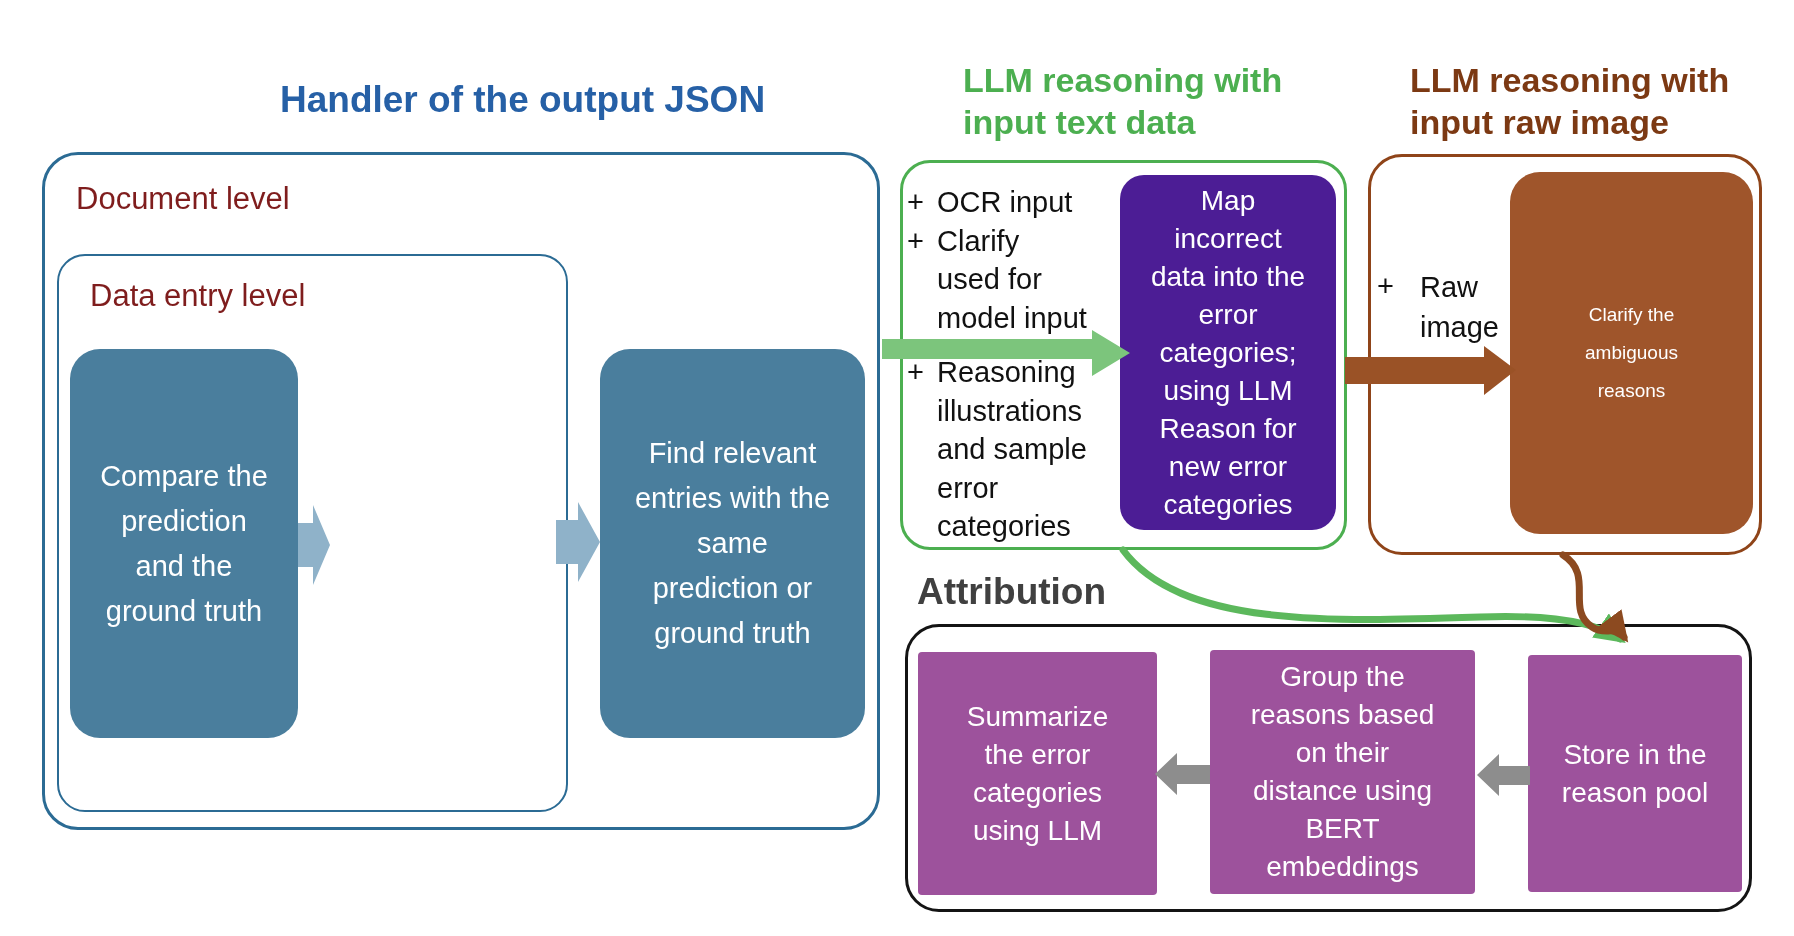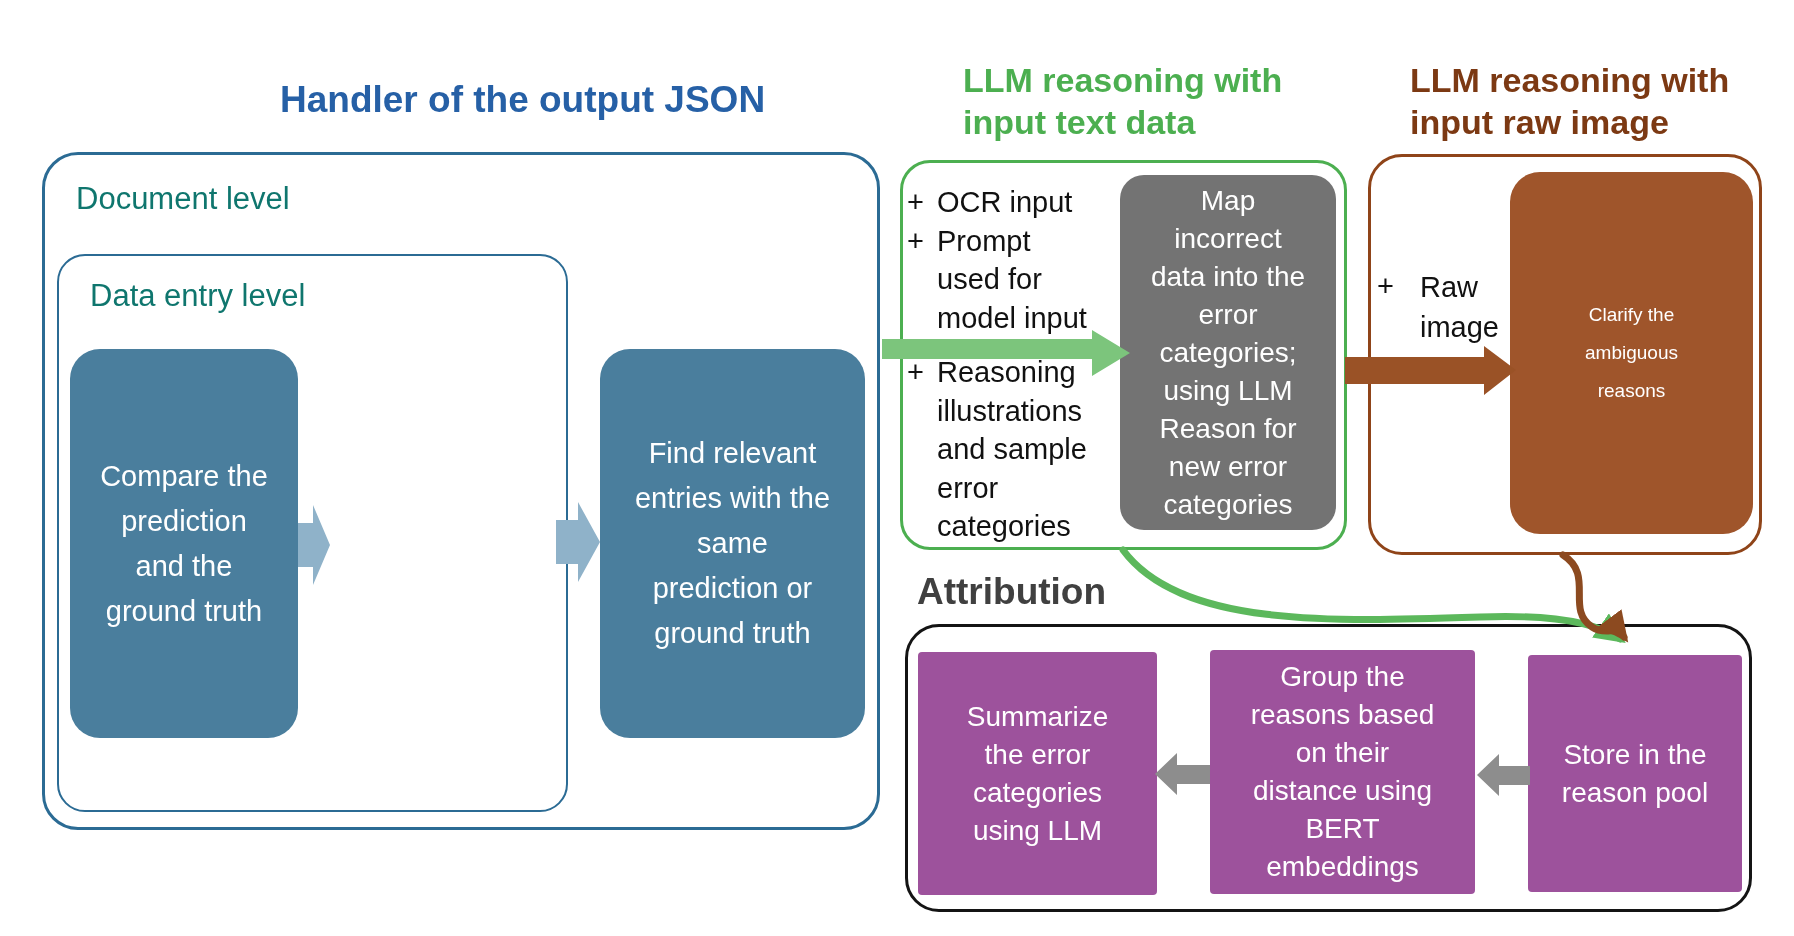--- a/index.html
+++ b/index.html
@@ -20,35 +20,35 @@
   .title-brown   { left: 1410px; top: 42px; font-size: 34px; line-height: 42px; color: #7C3913; }
   .title-attr    { left: 917px; top: 554px; font-size: 37px; color: #404040; }
 
   
   .doc-container   { left: 42px;  top: 135px; width: 838px; height: 678px; border: 3px solid #2B6B94; border-radius: 36px; background: #ffffff; }
   .entry-container { left: 57px;  top: 237px; width: 511px; height: 558px; border: 2.5px solid #2B6B94; border-radius: 28px; background: #ffffff; }
   .text-container  { left: 900px; top: 143px; width: 447px; height: 390px; border: 3px solid #4CAF50; border-radius: 30px; background: #ffffff; }
   .brown-container { left: 1368px; top: 137px; width: 394px; height: 401px; border: 3px solid #8F4419; border-radius: 34px; background: #ffffff; }
   .attr-container  { left: 905px; top: 607px; width: 847px; height: 288px; border: 3px solid #141414; border-radius: 34px; background: #ffffff; }
 
-  .container-label { position: absolute; left: 31px; color: #0f766e; font-size: 31px; white-space: pre; }
+  .container-label { position: absolute; left: 31px; color: #7f1d1d; font-size: 31px; white-space: pre; }
   .doc-label   { top: 26px; }
   .entry-label { top: 22px; }
 
   
   .flow-box {
     position: absolute; display: flex; align-items: center; justify-content: center;
     text-align: center; color: #ffffff;
   }
   .step-box { top: 332px; height: 389px; background: #4A7E9D; border-radius: 30px; font-size: 29px; line-height: 45px; }
   .step-1 { left: 70px;  width: 228px; }
   .step-2 { left: 330px; width: 223px; }
   .step-3 { left: 600px; width: 265px; }
 
-  .green-box { left: 1120px; top: 158px; width: 216px; height: 355px; background: #737373; border-radius: 24px; font-size: 28px; line-height: 38px; }
+  .green-box { left: 1120px; top: 158px; width: 216px; height: 355px; background: #4c1d95; border-radius: 24px; font-size: 28px; line-height: 38px; }
   .brown-box { left: 1510px; top: 155px; width: 243px; height: 362px; background: #9F552B; border-radius: 30px; font-size: 19px; line-height: 38px; }
 
   .purple-box { background: #9D529C; border-radius: 4px; font-size: 28px; line-height: 38px; }
   .purple-1 { left: 918px;  top: 635px; width: 239px; height: 243px; }
   .purple-2 { left: 1210px; top: 633px; width: 265px; height: 244px; }
   .purple-3 { left: 1528px; top: 638px; width: 214px; height: 237px; }
 
   
   .bullet-list { left: 907px; top: 166px; width: 225px; }
   .bullet-item { display: flex; align-items: flex-start; color: #111111; font-size: 29px; line-height: 38.5px; }
@@ -91,21 +91,21 @@
 
   <div class="abs text-container"></div>
 
   <div class="abs bullet-list">
     <div class="bullet-item">
       <span class="bullet">+</span>
       <span class="item-text">OCR input</span>
     </div>
     <div class="bullet-item">
       <span class="bullet">+</span>
-      <span class="item-text">Prompt
+      <span class="item-text">Clarify
 used for
 model input</span>
     </div>
     <div class="bullet-item spaced">
       <span class="bullet">+</span>
       <span class="item-text">Reasoning
 illustrations
 and sample
 error
 categories</span>

